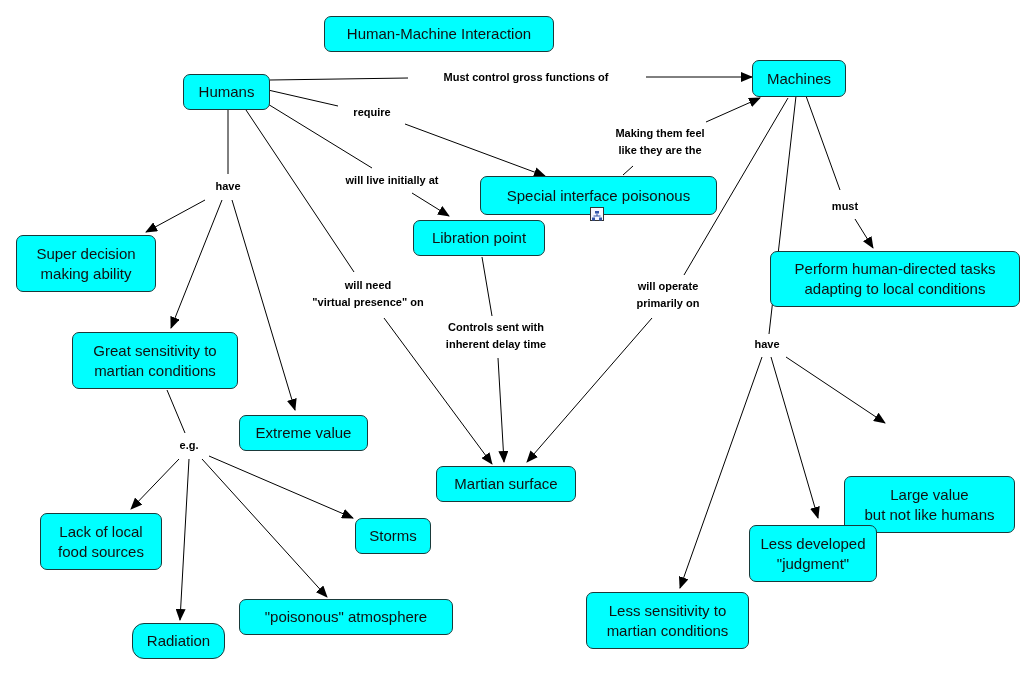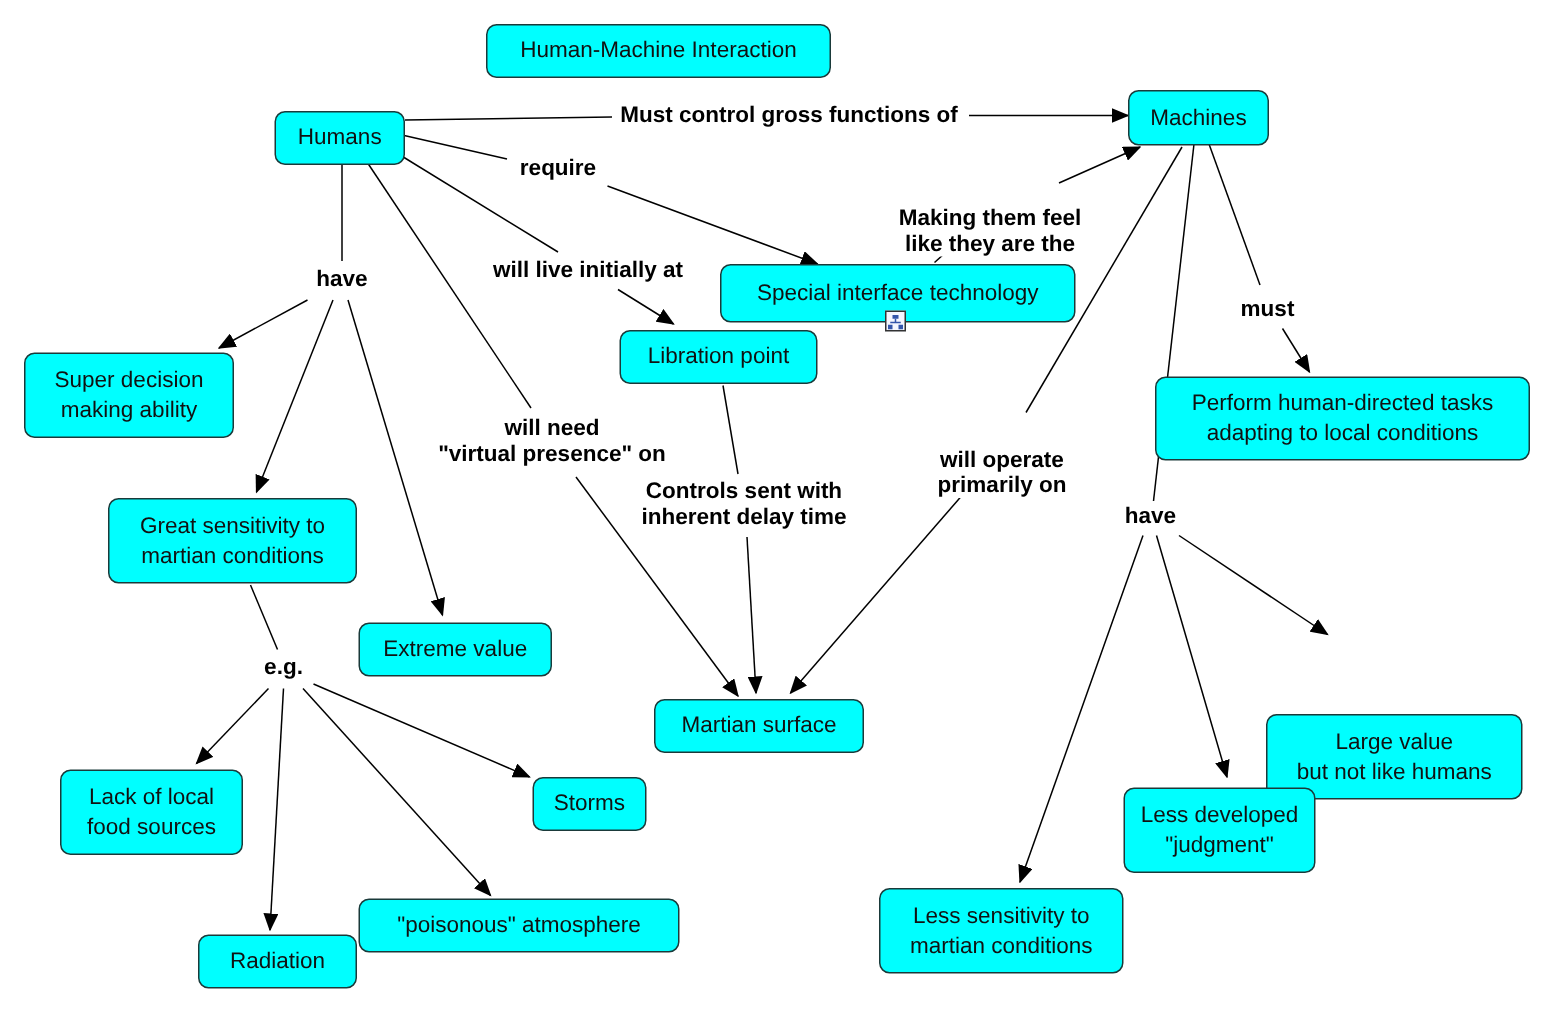--- a/index.html
+++ b/index.html
@@ -2,21 +2,21 @@
 <html><head>
 <meta charset="utf-8">
 <style>
   html, body { margin: 0; padding: 0; background: #ffffff; }
   #canvas { position: relative; width: 1036px; height: 674px; overflow: hidden; background: #ffffff;
     font-family: "Liberation Sans", sans-serif; }
   svg#edges { position: absolute; left: 0; top: 0; }
   .concept { position: absolute; box-sizing: border-box; background: #00ffff; border: 1px solid #1a3a3a;
     border-radius: 7px; display: flex; align-items: center; justify-content: center; text-align: center;
     font-size: 15px; color: #111111; line-height: 20px; white-space: pre-line; cursor: pointer; }
-  .link { position: absolute; font-size: 15px; font-weight: bold; color: #000000; text-align: center;
+  .link { position: absolute; font-size: 11px; font-weight: bold; color: #000000; text-align: center;
     line-height: 17px; white-space: pre-line; background: #ffffff; padding: 0 2px; transform: translate(-50%, -50%); }
   .submap-icon { position: absolute; width: 14px; height: 14px; box-sizing: border-box; border: 1px solid #333;
     background: #f4f6ff; }
 </style>
 </head>
 <body>
 
 <div id="canvas">
   <svg id="edges" width="1036" height="674">
     <defs>
@@ -62,21 +62,21 @@
     <line x1="167" y1="390" x2="185" y2="433" stroke="#000"></line>
     <line x1="179" y1="459" x2="131" y2="509" stroke="#000" marker-end="url(#arrow)"></line>
     <line x1="189" y1="459" x2="180" y2="620" stroke="#000" marker-end="url(#arrow)"></line>
     <line x1="202" y1="459" x2="327" y2="597" stroke="#000" marker-end="url(#arrow)"></line>
     <line x1="209" y1="456" x2="353" y2="518" stroke="#000" marker-end="url(#arrow)"></line>
   </svg>
 
   <div class="concept" style="left:324px;top:16px;width:230px;height:36px;">Human-Machine Interaction</div>
   <div class="concept" style="left:183px;top:62px;width:87px;height:36px;margin-top:12px;">Humans</div>
   <div class="concept" style="left:752px;top:60px;width:94px;height:37px;">Machines</div>
-  <div class="concept" style="left:480px;top:176px;width:237px;height:39px;">Special interface technology</div>
+  <div class="concept" style="left:480px;top:176px;width:237px;height:39px;">Special interface poisonous</div>
   <div class="submap-icon" style="left:590px;top:207px;">
     <svg width="12" height="12" viewBox="0 0 12 12">
       <rect x="4" y="1" width="4" height="2.5" fill="#3355aa"></rect>
       <line x1="6" y1="3.5" x2="6" y2="6" stroke="#3355aa"></line>
       <line x1="2.5" y1="6" x2="9.5" y2="6" stroke="#3355aa"></line>
       <rect x="1" y="7.5" width="3" height="3" fill="#3355aa"></rect>
       <rect x="8" y="7.5" width="3" height="3" fill="#3355aa"></rect>
     </svg>
   </div>
   <div class="concept" style="left:413px;top:220px;width:132px;height:36px;">Libration point</div>
@@ -91,30 +91,30 @@
 but not like humans</div>
   <div class="concept" style="left:436px;top:466px;width:140px;height:36px;">Martian surface</div>
   <div class="concept" style="left:40px;top:513px;width:122px;height:57px;">Lack of local
 food sources</div>
   <div class="concept" style="left:355px;top:518px;width:76px;height:36px;">Storms</div>
   <div class="concept" style="left:749px;top:525px;width:128px;height:57px;">Less developed
 "judgment"</div>
   <div class="concept" style="left:586px;top:592px;width:163px;height:57px;">Less sensitivity to
 martian conditions</div>
   <div class="concept" style="left:239px;top:599px;width:214px;height:36px;">"poisonous" atmosphere</div>
-  <div class="concept" style="left:132px;top:623px;width:106px;height:36px;">Radiation</div>
+  <div class="concept" style="left:132px;top:623px;width:93px;height:36px;border-radius:12px;">Radiation</div>
 
   <div class="link" style="left:526px;top:77px;">Must control gross functions of</div>
   <div class="link" style="left:372px;top:112px;">require</div>
-  <div class="link" style="left:660px;top:142px;margin-top:12px;">Making them feel
+  <div class="link" style="left:660px;top:142px;">Making them feel
 like they are the</div>
   <div class="link" style="left:228px;top:186px;">have</div>
   <div class="link" style="left:392px;top:180px;">will live initially at</div>
   <div class="link" style="left:368px;top:294px;">will need
 "virtual presence" on</div>
   <div class="link" style="left:496px;top:336px;">Controls sent with
 inherent delay time</div>
-  <div class="link" style="left:668px;top:295px;margin-top:20px;">will operate
+  <div class="link" style="left:668px;top:295px;">will operate
 primarily on</div>
   <div class="link" style="left:845px;top:206px;">must</div>
   <div class="link" style="left:767px;top:344px;">have</div>
   <div class="link" style="left:189px;top:445px;">e.g.</div>
 </div>
 
 </body></html>

